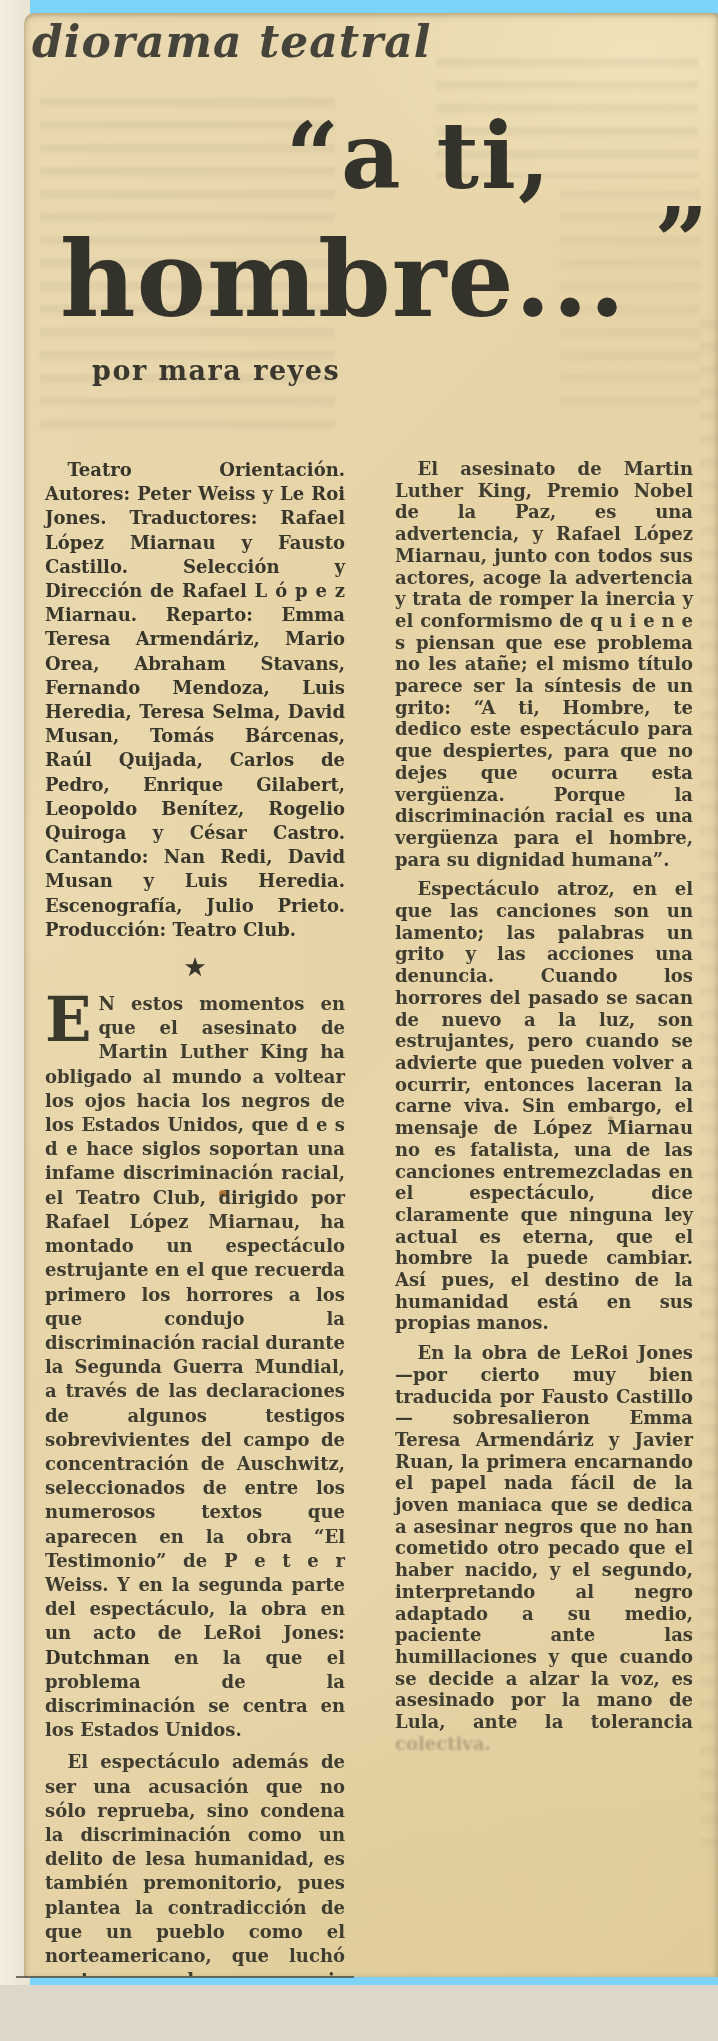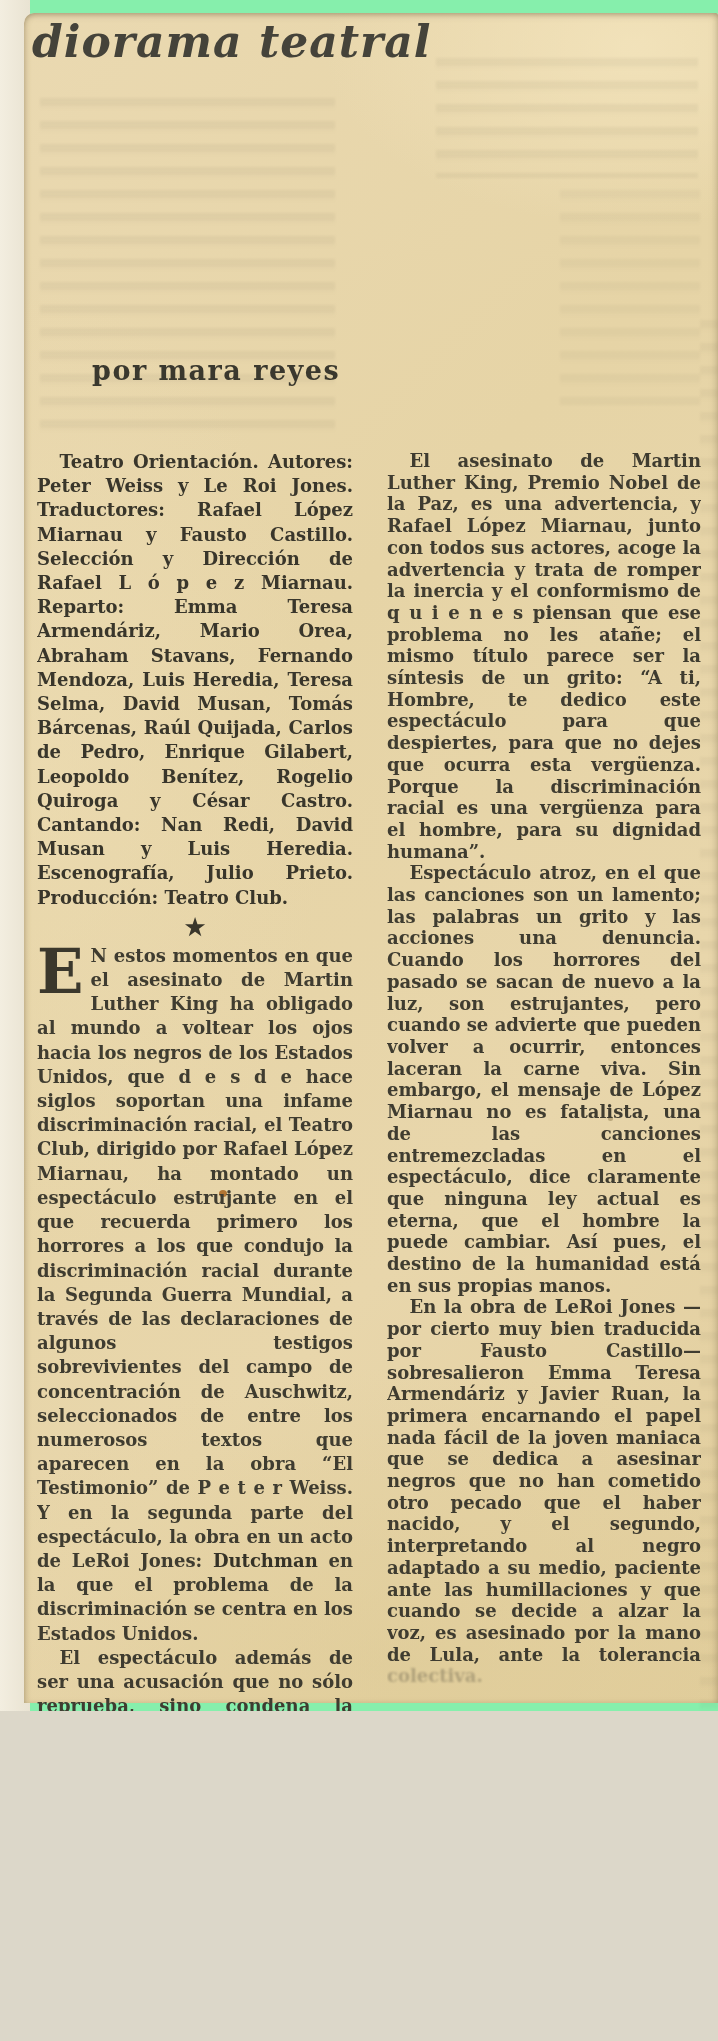--- a/index.html
+++ b/index.html
@@ -1,17 +1,17 @@
 <!DOCTYPE html>
 <html><head>
 <meta charset="utf-8">
 <style>
   html,body{margin:0;padding:0;}
   body{width:718px;height:2041px;background:#dcd7c9;font-family:"DejaVu Serif",serif;}
-  .page{position:relative;width:718px;height:1711px;overflow:hidden;background:#86efac;}
+  .page{position:relative;width:718px;height:1985px;overflow:hidden;background:#7dd3fc;}
   .edge-left{position:absolute;left:0;top:0;width:30px;height:2041px;background:linear-gradient(90deg,#f3eee0,#e9e3d2);}
   .edge-bottom{position:absolute;left:0;top:2014px;width:718px;height:27px;background:linear-gradient(0deg,#efead9,#e0dbcb);}
   .paper{position:absolute;left:24px;top:13px;right:0;bottom:8px;border-radius:10px 2px 0 0;
     background:
       radial-gradient(ellipse 520px 300px at 88% 2%, rgba(244,229,190,.8), transparent 60%),
       radial-gradient(ellipse 420px 700px at 2% 45%, rgba(238,222,182,.55), transparent 70%),
       radial-gradient(ellipse 680px 420px at 55% 98%, rgba(222,203,150,.6), transparent 72%),
       linear-gradient(135deg,#ead9b1 0%,#e6d4a6 38%,#e8d6ab 68%,#e1cd9c 100%);
     box-shadow: inset 0 4px 7px -3px rgba(115,100,70,.55), inset 4px 0 7px -4px rgba(115,100,70,.4), inset -4px 0 8px -4px rgba(115,100,70,.35);}
   .ghost{position:absolute;filter:blur(1.6px);opacity:.55;
@@ -24,21 +24,21 @@
   .stain{position:absolute;border-radius:50%;}
   .s1{left:219px;top:1190px;width:8px;height:7px;background:#a8641e;opacity:.85;}
   .s2{left:608px;top:1116px;width:5px;height:5px;background:#8d7b4e;opacity:.5;}
   .kicker{position:absolute;left:32px;top:20px;font-style:italic;font-weight:bold;font-size:44px;line-height:1;
     color:#45433a;letter-spacing:1px;}
   .t1{position:absolute;left:286px;top:110px;font-weight:bold;font-size:92px;line-height:1;color:#34332b;letter-spacing:2px;}
   .t2{position:absolute;left:60px;top:228px;font-weight:bold;font-size:104px;line-height:1;color:#34332b;letter-spacing:1px;}
   .closeq{display:inline-block;font-size:94px;position:relative;top:-42px;margin-left:28px;}
   .byline{position:absolute;left:92px;top:355px;font-weight:bold;font-size:27px;line-height:1.2;color:#3a382e;letter-spacing:1.5px;}
   .col{position:absolute;top:450px;text-align:justify;color:#3f3c30;font-weight:bold;overflow:hidden;}
-  .col p{margin:0;}
+  .col p{margin:8px;}
   .col-left{left:37px;width:316px;font-size:18px;line-height:24.2px;height:1526px;}
   .col-right{left:387px;width:314px;font-size:18px;line-height:21.7px;height:1560px;}
   .indent{text-indent:1.25em;}
   .credits{color:#39362b;}
   .star{text-align:center;font-size:23px;line-height:34px;color:#39362b;}
   .dropcap{float:left;font-size:61px;line-height:49px;padding:3px 7px 0 0;color:#3b382c;}
   .boldword{color:#353227;}
   .faded{opacity:.3;filter:blur(.8px);}
   .footer{position:absolute;left:16px;top:1976px;width:338px;border-top:2px solid rgba(62,58,46,.7);
     padding-top:9px;font-family:"DejaVu Sans",sans-serif;font-size:25px;font-weight:bold;
@@ -55,20 +55,22 @@
   <div class="ghost g1"></div>
   <div class="ghost g2"></div>
   <div class="ghost g3"></div>
   <div class="ghost g4"></div>
   <div class="ghost g5"></div>
   <div class="stain s1"></div>
   <div class="stain s2"></div>
 
   <div class="kicker">diorama teatral</div>
 
+  <div class="t1">“a ti,</div>
+  <div class="t2"><span>hombre...</span><span class="closeq">”</span></div>
 
   <div class="byline">por mara reyes</div>
 
   <div class="col col-left">
     <p class="credits indent">Teatro Orientación. Autores: Peter Weiss y Le Roi Jones. Traductores: Rafael López Miarnau y Fausto Castillo. Selección y Dirección de Rafael L ó p e z Miarnau. Reparto: Emma Teresa Armendáriz, Mario Orea, Abraham Stavans, Fernando Mendoza, Luis Heredia, Teresa Selma, David Musan, Tomás Bárcenas, Raúl Quijada, Carlos de Pedro, Enrique Gilabert, Leopoldo Benítez, Rogelio Quiroga y César Castro. Cantando: Nan Redi, David Musan y Luis Heredia. Escenografía, Julio Prieto. Producción: Teatro Club.</p>
     <p class="star">★</p>
     <p><span class="dropcap">E</span><span>N estos momentos en que el asesinato de Martin Luther King ha obligado al mundo a voltear los ojos hacia los negros de los Estados Unidos, que d e s d e hace siglos soportan una infame discriminación racial, el Teatro Club, dirigido por Rafael López Miarnau, ha montado un espectáculo estrujante en el que recuerda primero los horrores a los que condujo la discriminación racial durante la Segunda Guerra Mundial, a través de las declaraciones de algunos testigos sobrevivientes del campo de concentración de Auschwitz, seleccionados de entre los numerosos textos que aparecen en la obra “El Testimonio” de P e t e r Weiss. Y en la segunda parte del espectáculo, la obra en un acto de LeRoi Jones: </span><span class="boldword">Dutchman</span><span> en la que el problema de la discriminación se centra en los Estados Unidos.</span></p>
     <p class="indent">El espectáculo además de ser una acusación que no sólo reprueba, sino condena la discriminación como un delito de lesa humanidad, es también premonitorio, pues plantea la contradicción de que un pueblo como el norteamericano, que luchó contra los nazis precisamente por estar en contra de sus teorías de superioridad racial, esté cayendo en el mismo delito</p>
   </div>
 

